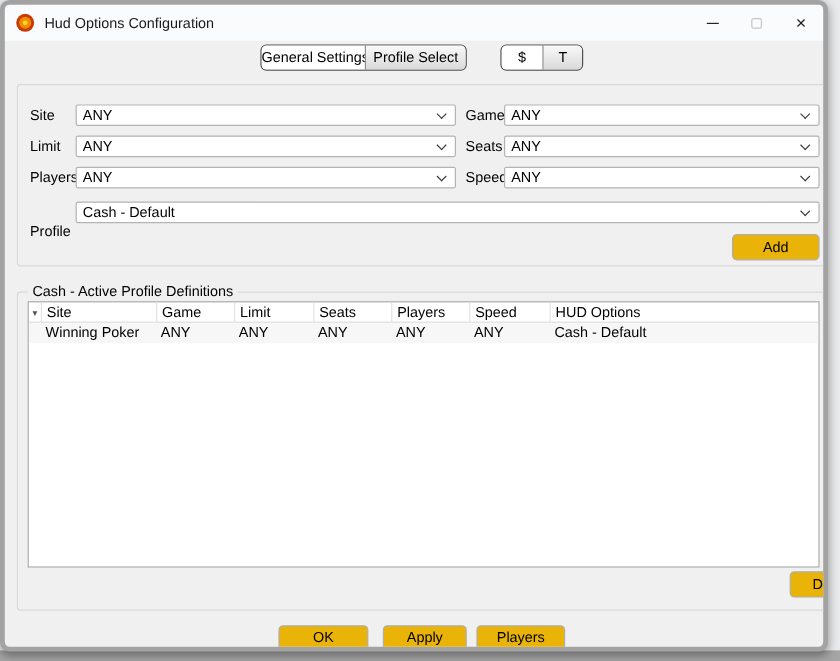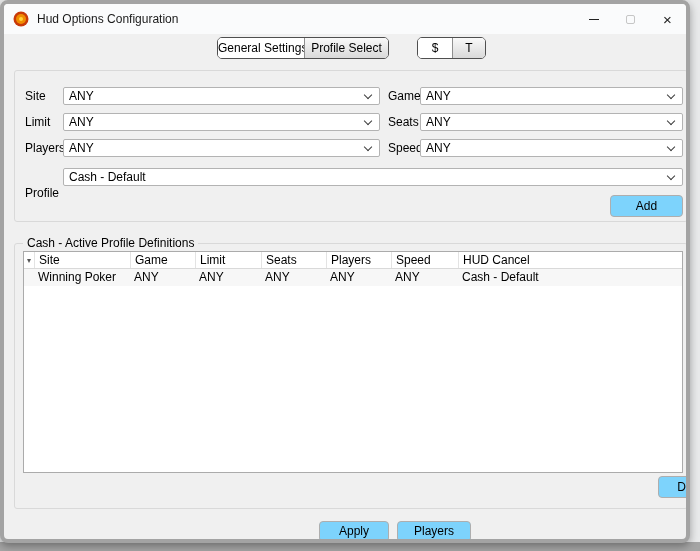--- a/index.html
+++ b/index.html
@@ -85,21 +85,21 @@
   .lbl-speed   { left: 373px; top: 68px; }
   .cmb-site    { left: 48px;  top: 16px; width: 317px; }
   .cmb-limit   { left: 48px;  top: 42px; width: 317px; }
   .cmb-players { left: 48px;  top: 68px; width: 317px; }
   .cmb-profile { left: 48px;  top: 97px; width: 620px; }
   .cmb-game    { left: 405px; top: 16px; width: 263px; }
   .cmb-seats   { left: 405px; top: 42px; width: 263px; }
   .cmb-speed   { left: 405px; top: 68px; width: 263px; }
   
   .btn {
-    position: absolute; background: #7dd3fc;
+    position: absolute; background: #eab308;
     border: 1px solid #aeaeae; border-radius: 4px;
     font-size: 12px; text-align: center;
   }
   #btn-add    { left: 595px; top: 124px; width: 73px; height: 22px; line-height: 20px; }
   #btn-delete { left: 595px; top: 232px; width: 73px; height: 22px; line-height: 20px; margin-left: 48px; }
   #btn-ok     { left: 228px; top: 517px; width: 75px; height: 21px; line-height: 19px; }
   #btn-apply  { left: 315px; top: 517px; width: 70px; height: 21px; line-height: 19px; }
   #btn-cancel { left: 393px; top: 517px; width: 74px; height: 21px; line-height: 19px; }
   
   .listview {
@@ -211,33 +211,34 @@
 
     <div class="listview">
       <div class="lv-row lv-header">
         <div class="lv-cell c0">▾</div>
         <div class="lv-cell c1">Site</div>
         <div class="lv-cell c2">Game</div>
         <div class="lv-cell c3">Limit</div>
         <div class="lv-cell c4">Seats</div>
         <div class="lv-cell c5">Players</div>
         <div class="lv-cell c6">Speed</div>
-        <div class="lv-cell c7">HUD Cancel</div>
+        <div class="lv-cell c7">HUD Options</div>
       </div>
       <div class="lv-row lv-data">
         <div class="lv-cell c0"></div>
         <div class="lv-cell c1">Winning Poker</div>
         <div class="lv-cell c2">ANY</div>
         <div class="lv-cell c3">ANY</div>
         <div class="lv-cell c4">ANY</div>
         <div class="lv-cell c5">ANY</div>
         <div class="lv-cell c6">ANY</div>
         <div class="lv-cell c7">Cash - Default</div>
       </div>
     </div>
 
     <div class="btn" id="btn-delete">Delete</div>
   </div>
 
+  <div class="btn" id="btn-ok">OK</div>
   <div class="btn" id="btn-apply">Apply</div>
   <div class="btn" id="btn-cancel">Players</div>
 
 </div>
 
 </body></html>

